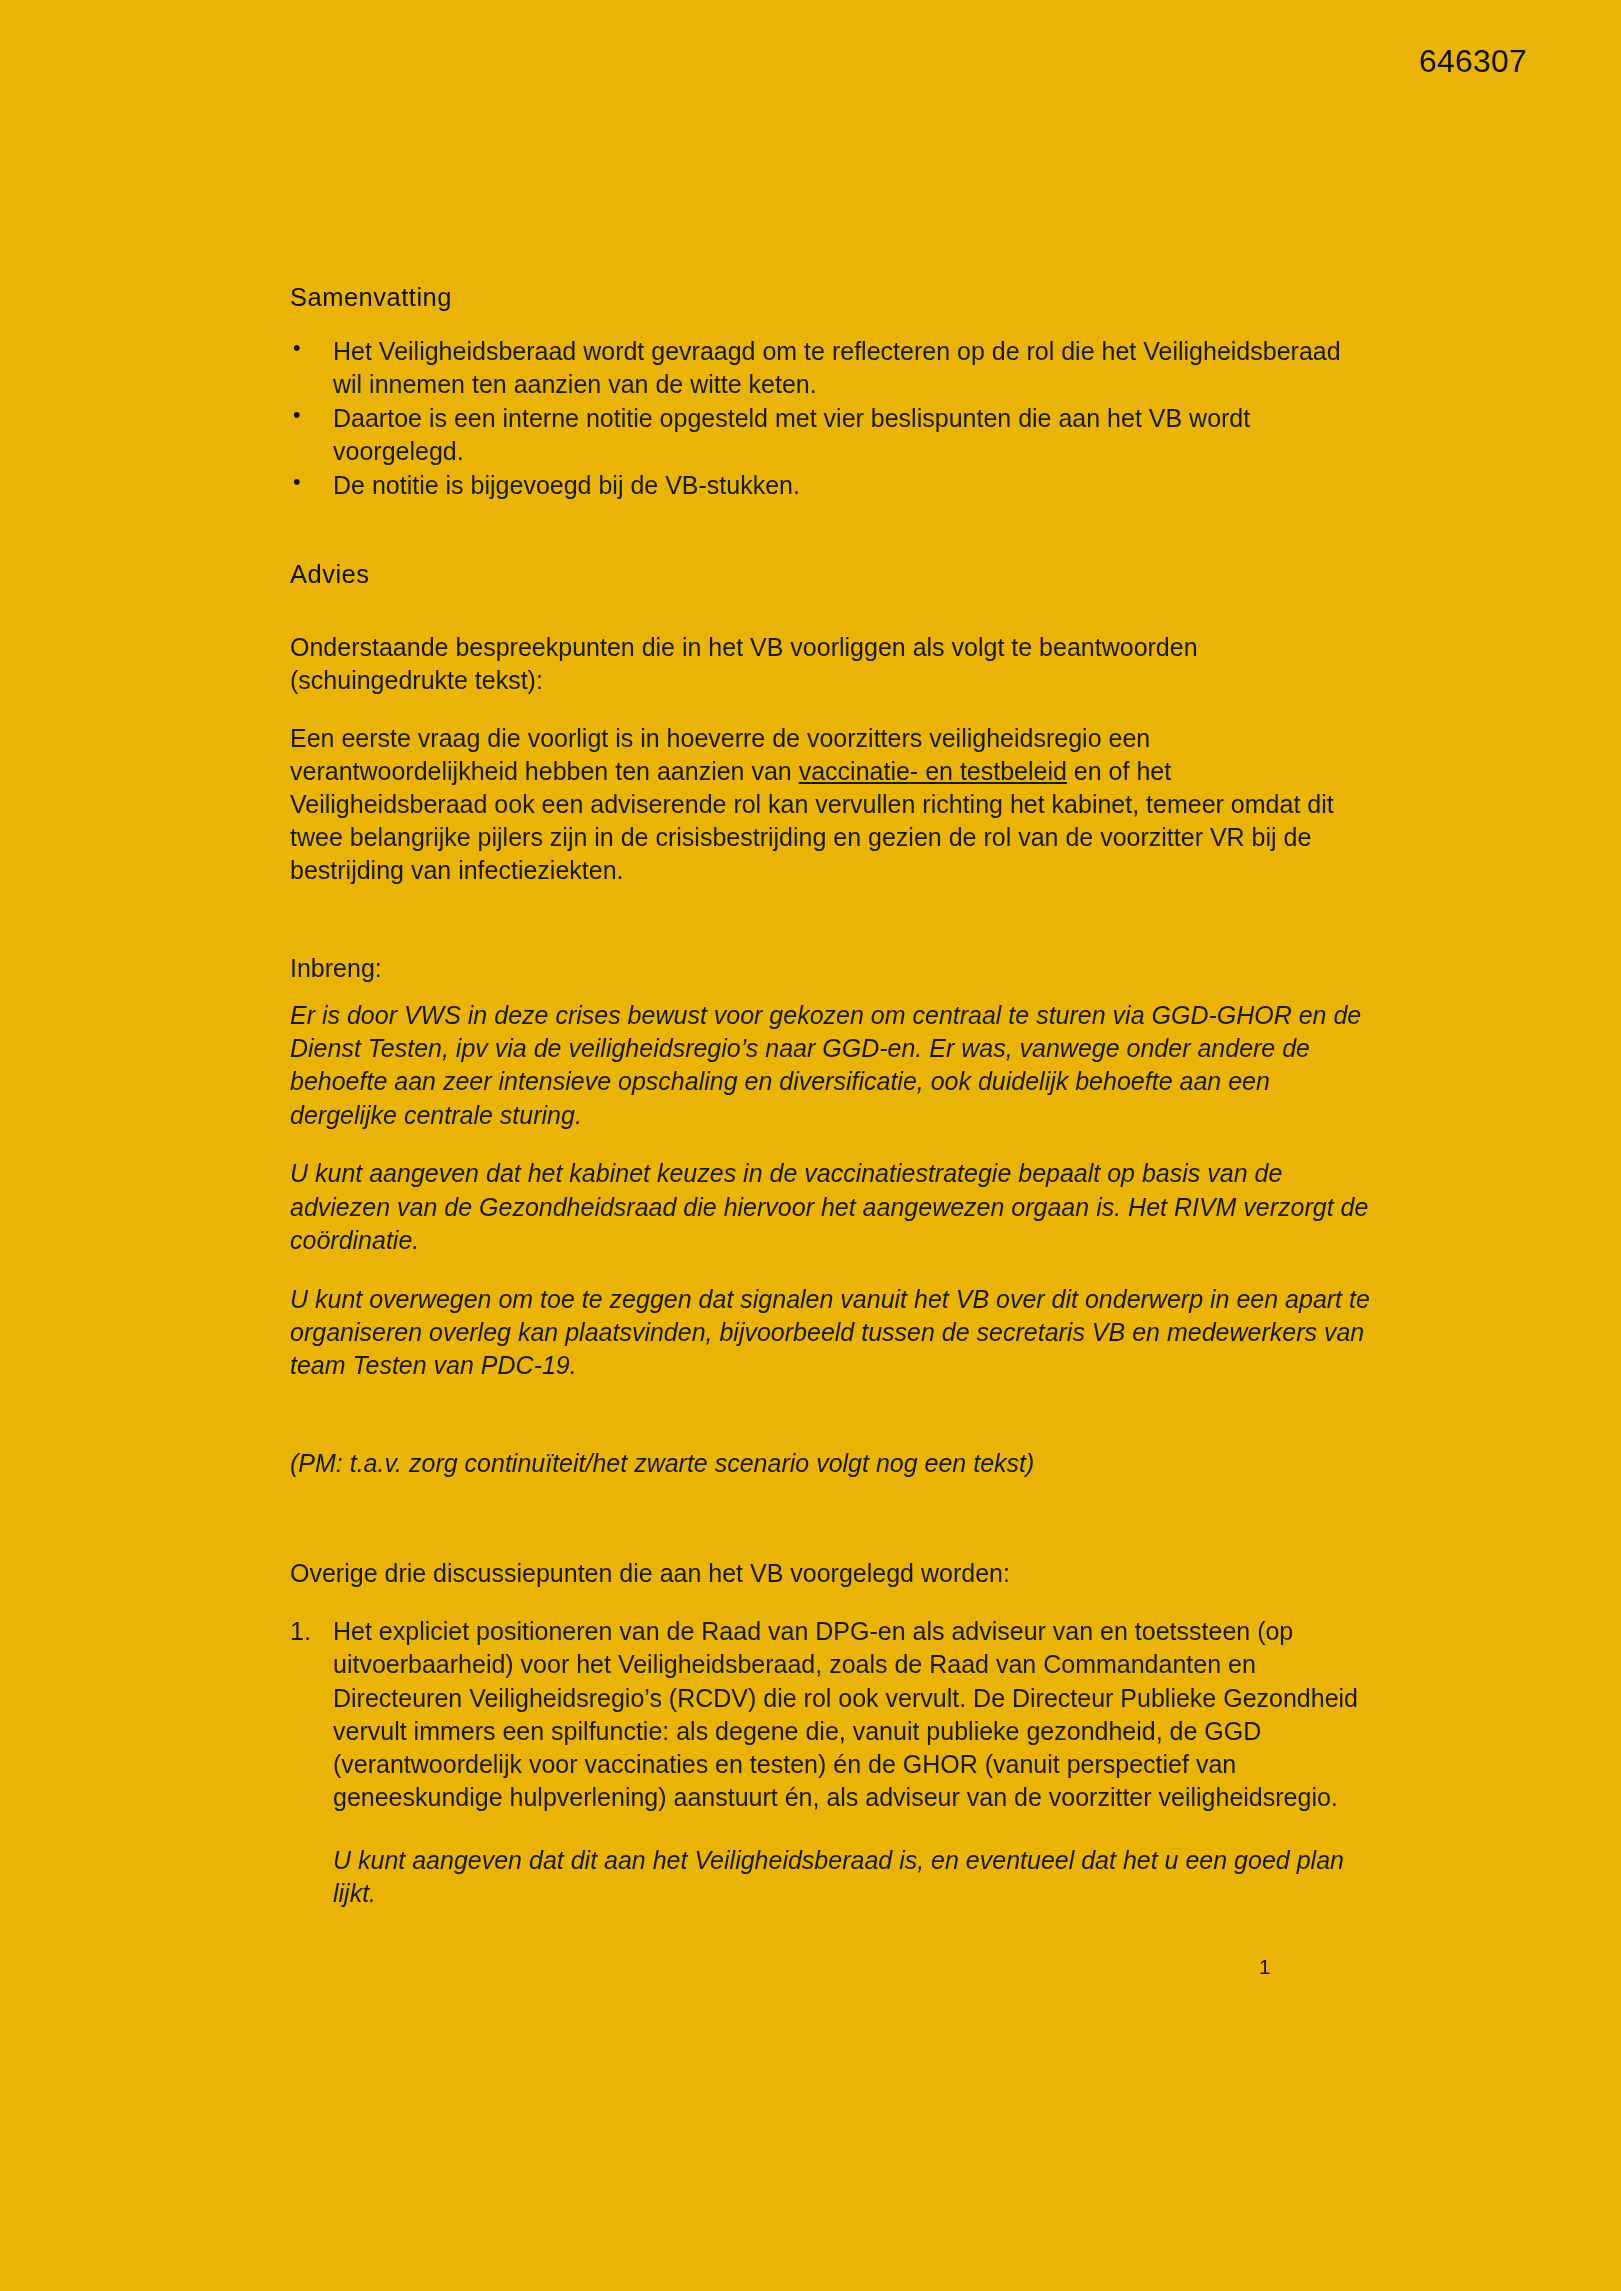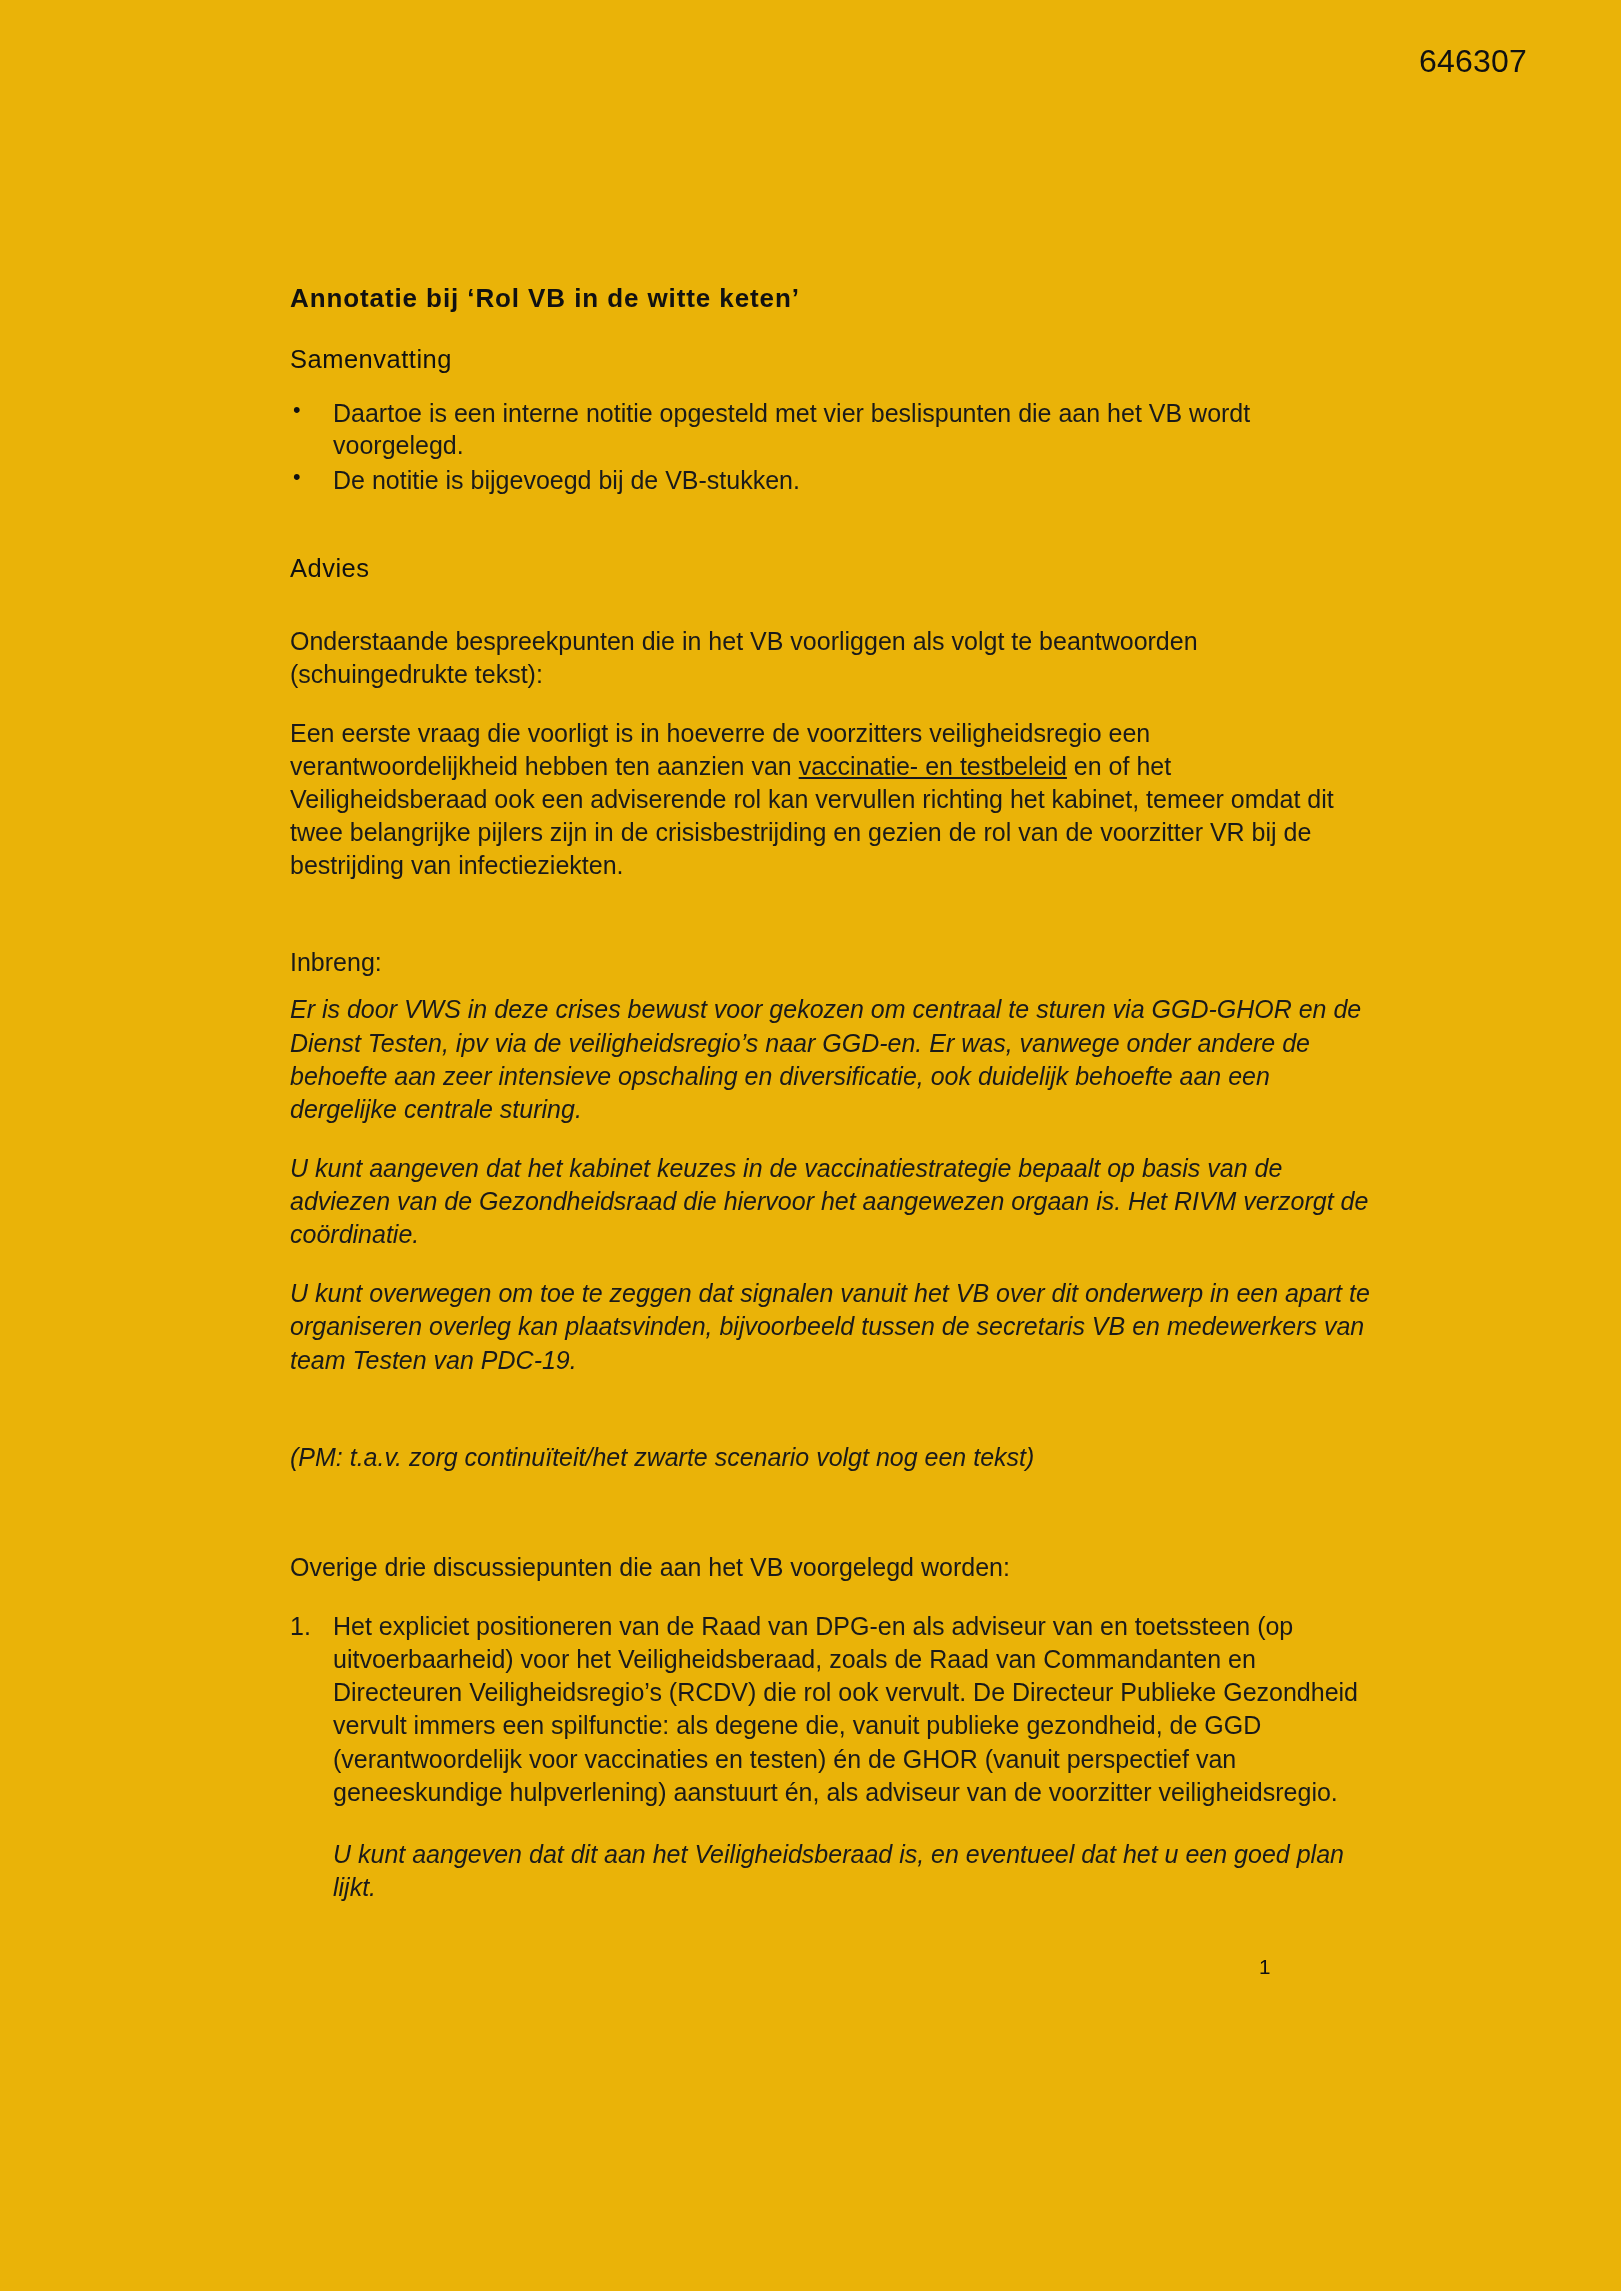--- a/index.html
+++ b/index.html
@@ -133,25 +133,25 @@
 </style>
 </head>
 <body>
 
 <div class="page">
 
   <div class="doc-number">646307</div>
 
   <div class="content">
 
-    <h1 class="doc-title">Annotatie bij ‘Rol VB in de witte keten’</h1>
 
     <h2 class="section-head">Samenvatting</h2>
 
     <ul class="bullets">
+      <li>Het Veiligheidsberaad wordt gevraagd om te reflecteren op de rol die het Veiligheidsberaad wil innemen ten aanzien van de witte keten.</li>
       <li>Daartoe is een interne notitie opgesteld met vier beslispunten die aan het VB wordt voorgelegd.</li>
       <li>De notitie is bijgevoegd bij de VB-stukken.</li>
     </ul>
 
     <h2 class="section-head advies">Advies</h2>
 
     <p class="body-par">Onderstaande bespreekpunten die in het VB voorliggen als volgt te beantwoorden (schuingedrukte tekst):</p>
 
     <p class="body-par">
       <span>Een eerste vraag die voorligt is in hoeverre de voorzitters veiligheidsregio een verantwoordelijkheid hebben ten aanzien van </span><span class="u">vaccinatie- en testbeleid</span><span> en of het Veiligheidsberaad ook een adviserende rol kan vervullen richting het kabinet, temeer omdat dit twee belangrijke pijlers zijn in de crisisbestrijding en gezien de rol van de voorzitter VR bij de bestrijding van infectieziekten.</span>

